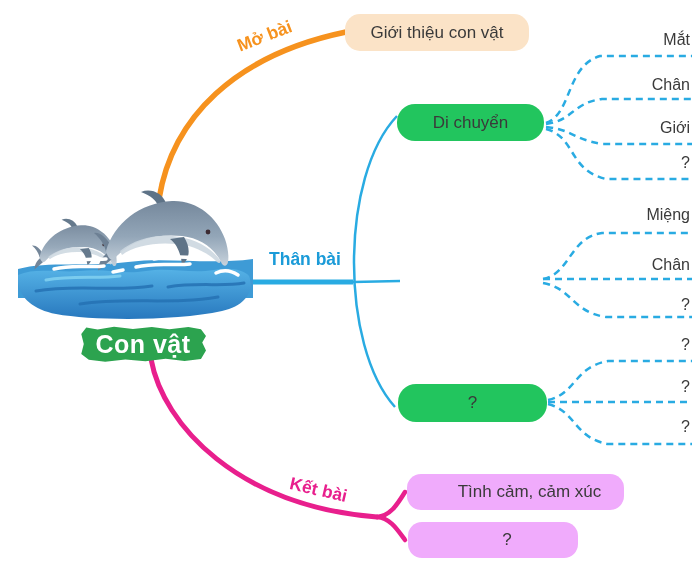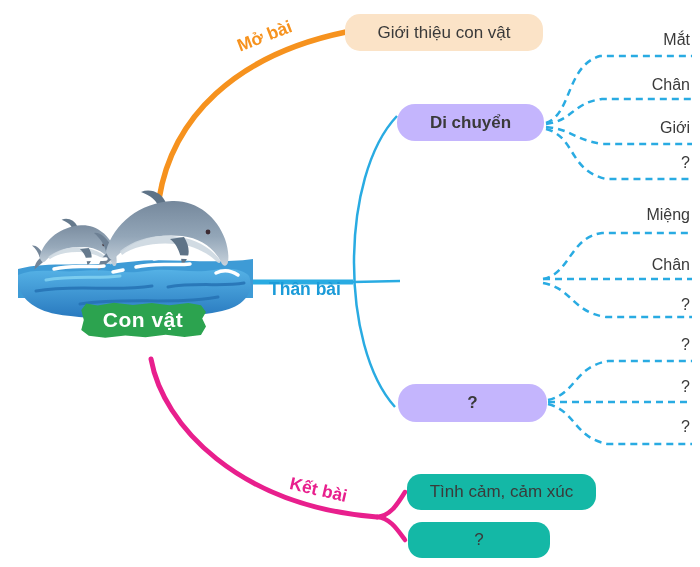--- a/index.html
+++ b/index.html
@@ -3,29 +3,29 @@
 <meta charset="utf-8">
 <style>
   html,body{margin:0;padding:0;background:#fff;}
   .stage{position:relative;width:700px;height:567px;background:#ffffff;
          font-family:"Liberation Sans",sans-serif;overflow:hidden;}
   svg{display:block;}
   .underlay{position:absolute;left:0;top:0;}
   .node{position:absolute;display:flex;align-items:center;justify-content:center;
         font-size:17px;color:#3a3a3a;}
   .node-peach{background:#fbe3c7;border-radius:15px;}
-  .node-blue{background:#c4b5fd;border-radius:18px;font-weight:bold;}
-  .node-pink{background:#14b8a6;border-radius:14px;}
+  .node-blue{background:#22c55e;border-radius:18px;}
+  .node-pink{background:#f0abfc;border-radius:14px;padding-left:28px;}
   .leaf{position:absolute;right:10px;text-align:right;font-size:16px;color:#3a3a3a;}
   .branch-label{position:absolute;font-weight:bold;font-size:17.5px;transform-origin:left center;}
   .lbl-orange{color:#f6921e;transform:rotate(-21deg);}
-  .lbl-blue{color:#1b9bd8;margin-top:30px;}
+  .lbl-blue{color:#1b9bd8;}
   .lbl-magenta{color:#e81f8d;transform:rotate(13deg);}
-  .root-node{position:absolute;left:80px;top:302px;width:126px;height:36px;
-      background:#2ca34f;color:#ffffff;font-weight:bold;font-size:21px;
+  .root-node{position:absolute;left:80px;top:326px;width:126px;height:36px;
+      background:#2ca34f;color:#ffffff;font-weight:bold;font-size:25px;
       display:flex;align-items:center;justify-content:center;letter-spacing:.5px;
       clip-path:polygon(1% 22%,5% 4%,14% 10%,27% 2%,42% 8%,57% 3%,71% 9%,86% 3%,96% 9%,
         100% 28%,97% 46%,100% 68%,96% 92%,83% 97%,68% 91%,52% 98%,36% 93%,20% 99%,
         7% 94%,1% 78%,3% 50%);}
   .illustration{position:absolute;left:18px;top:183px;width:235px;height:140px;}
 </style>
 </head>
 <body>
 
 <div class="stage">
@@ -60,21 +60,21 @@
       <path d="M548,400 C576,394 574,367 608,361 H692"></path>
       <path d="M548,402 H692"></path>
       <path d="M548,404 C576,411 574,438 608,444 H692"></path>
     </g>
   </svg>
 
   <div class="branch-label lbl-orange" style="left:238px;top:36px;">Mở bài</div>
   <div class="branch-label lbl-blue" style="left:269px;top:249px;">Thân bài</div>
   <div class="branch-label lbl-magenta" style="left:290px;top:473px;">Kết bài</div>
 
-  <div class="node node-peach" style="left:345px;top:14px;width:198px;height:37px;">Giới thiệu con vật</div>
+  <div class="node node-peach" style="left:345px;top:14px;width:184px;height:37px;">Giới thiệu con vật</div>
   <div class="node node-blue" style="left:397px;top:104px;width:147px;height:37px;">Di chuyển</div>
   <div class="node node-blue" style="left:398px;top:384px;width:149px;height:38px;">?</div>
   <div class="node node-pink" style="left:407px;top:474px;width:189px;height:36px;">Tình cảm, cảm xúc</div>
   <div class="node node-pink" style="left:408px;top:522px;width:142px;height:36px;">?</div>
 
   <div class="leaf" style="top:31px;">Mắt</div>
   <div class="leaf" style="top:76px;">Chân</div>
   <div class="leaf" style="top:119px;">Giới</div>
   <div class="leaf" style="top:154px;">?</div>
   <div class="leaf" style="top:206px;">Miệng</div>

